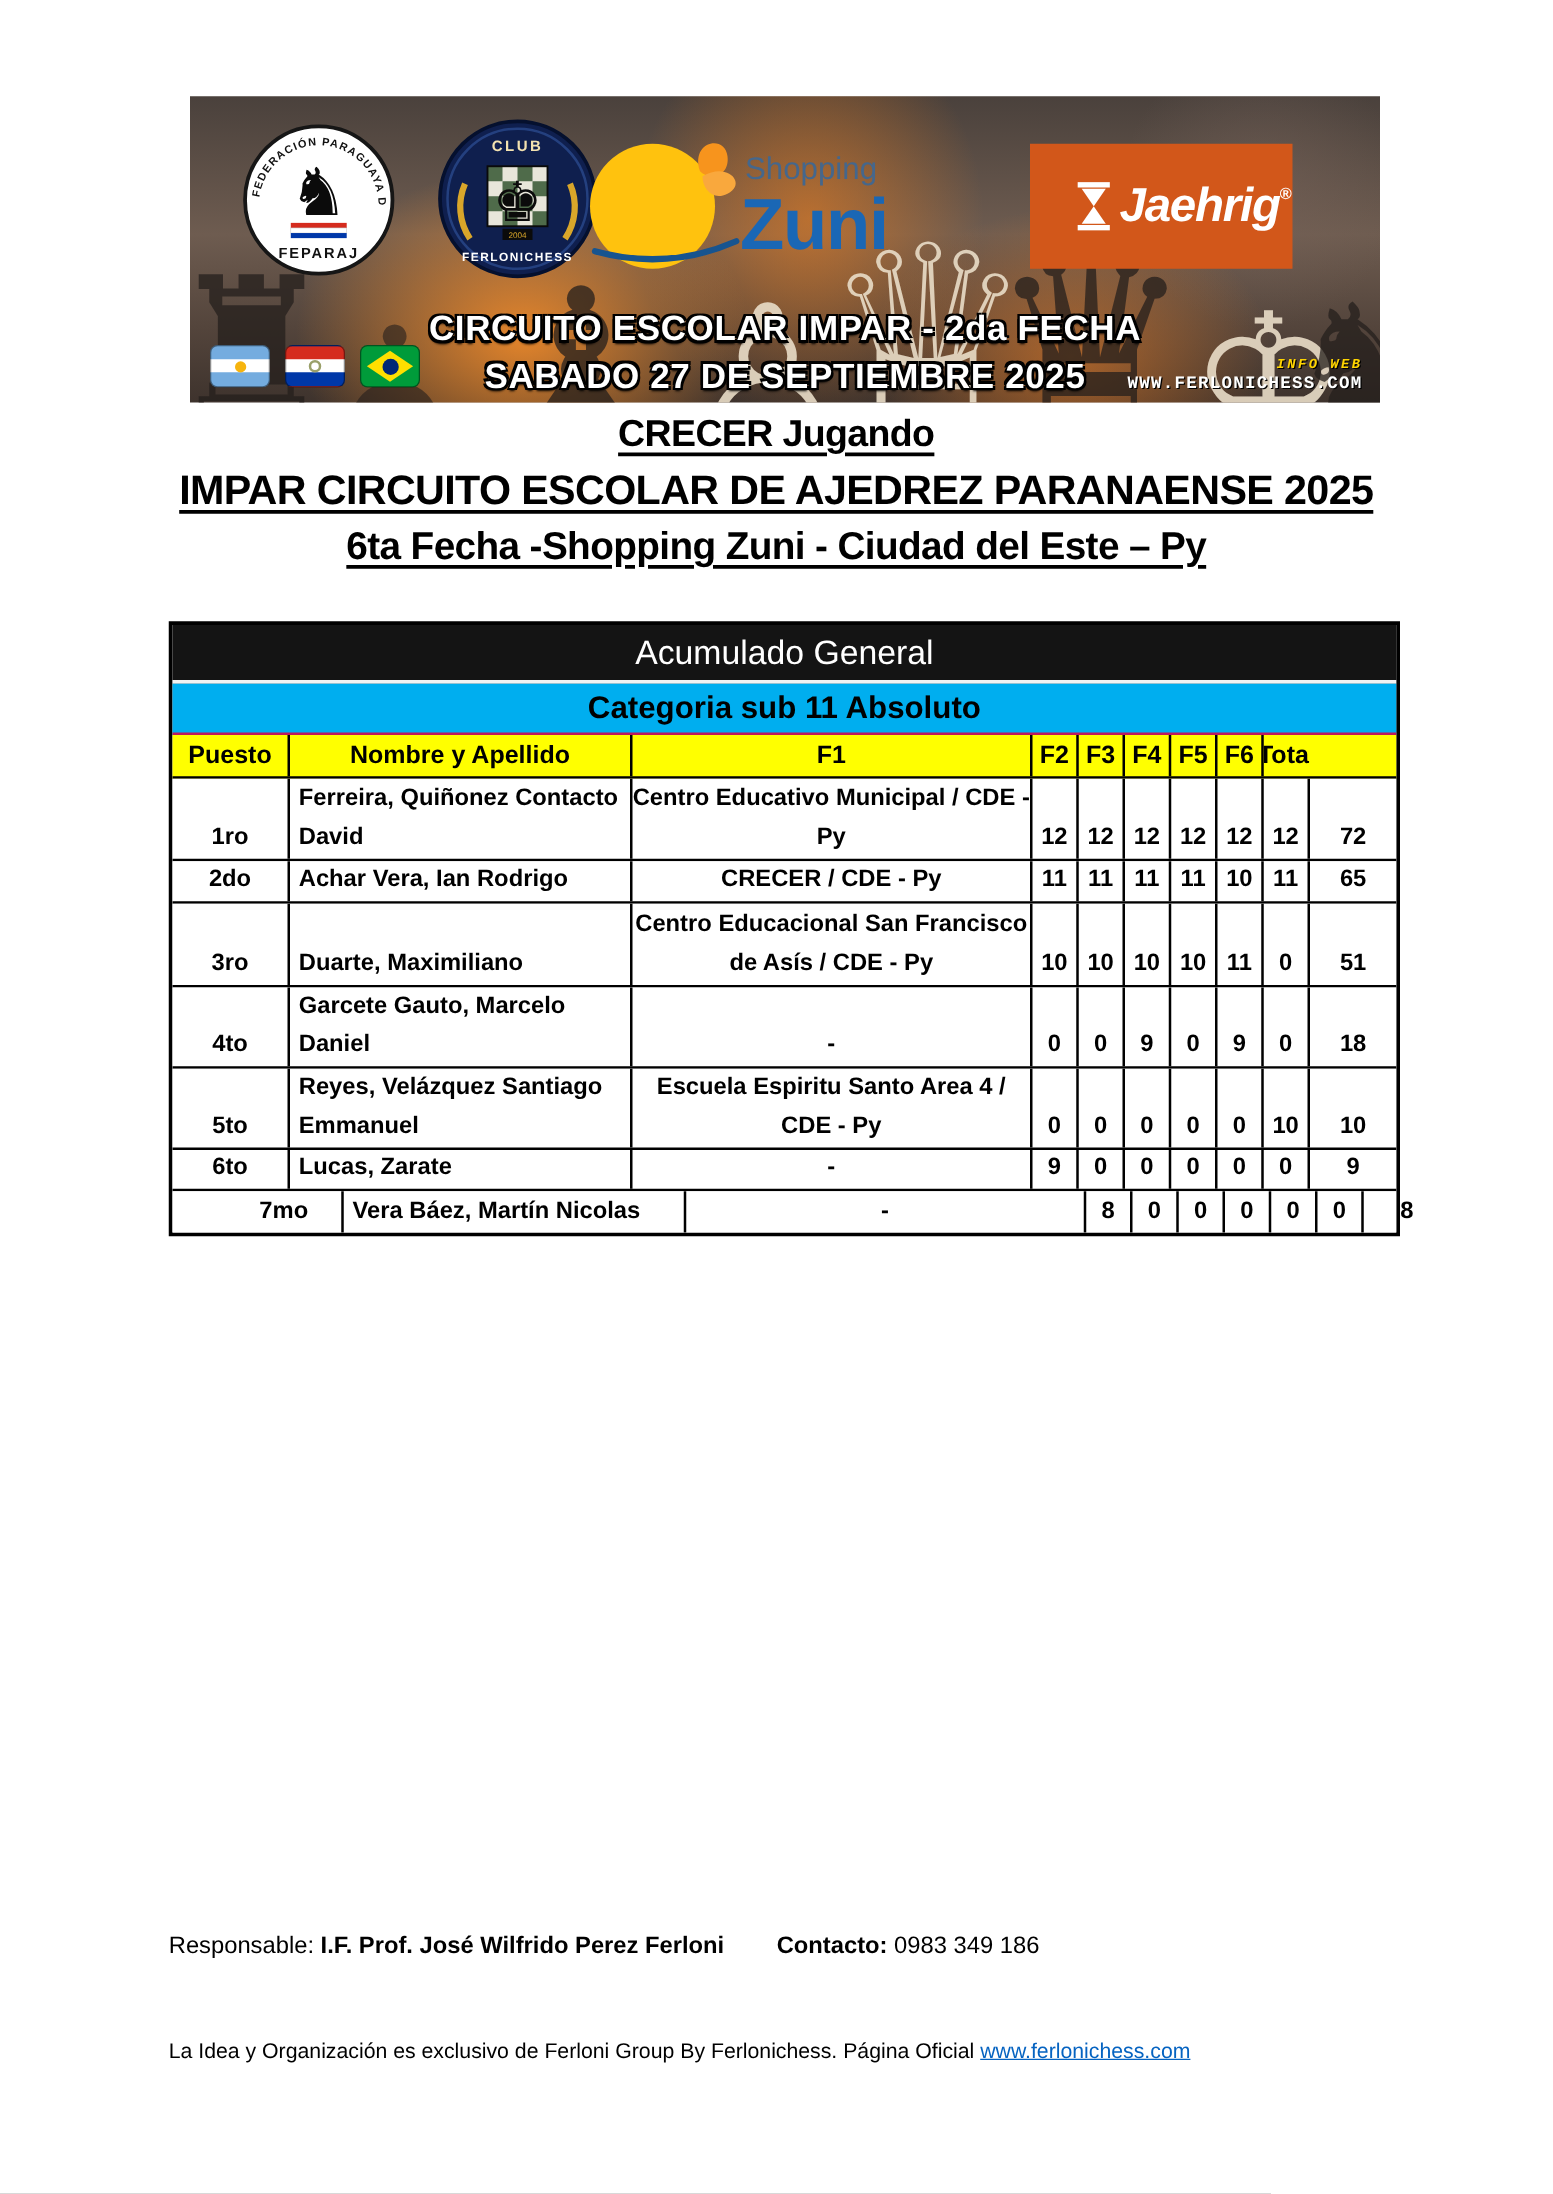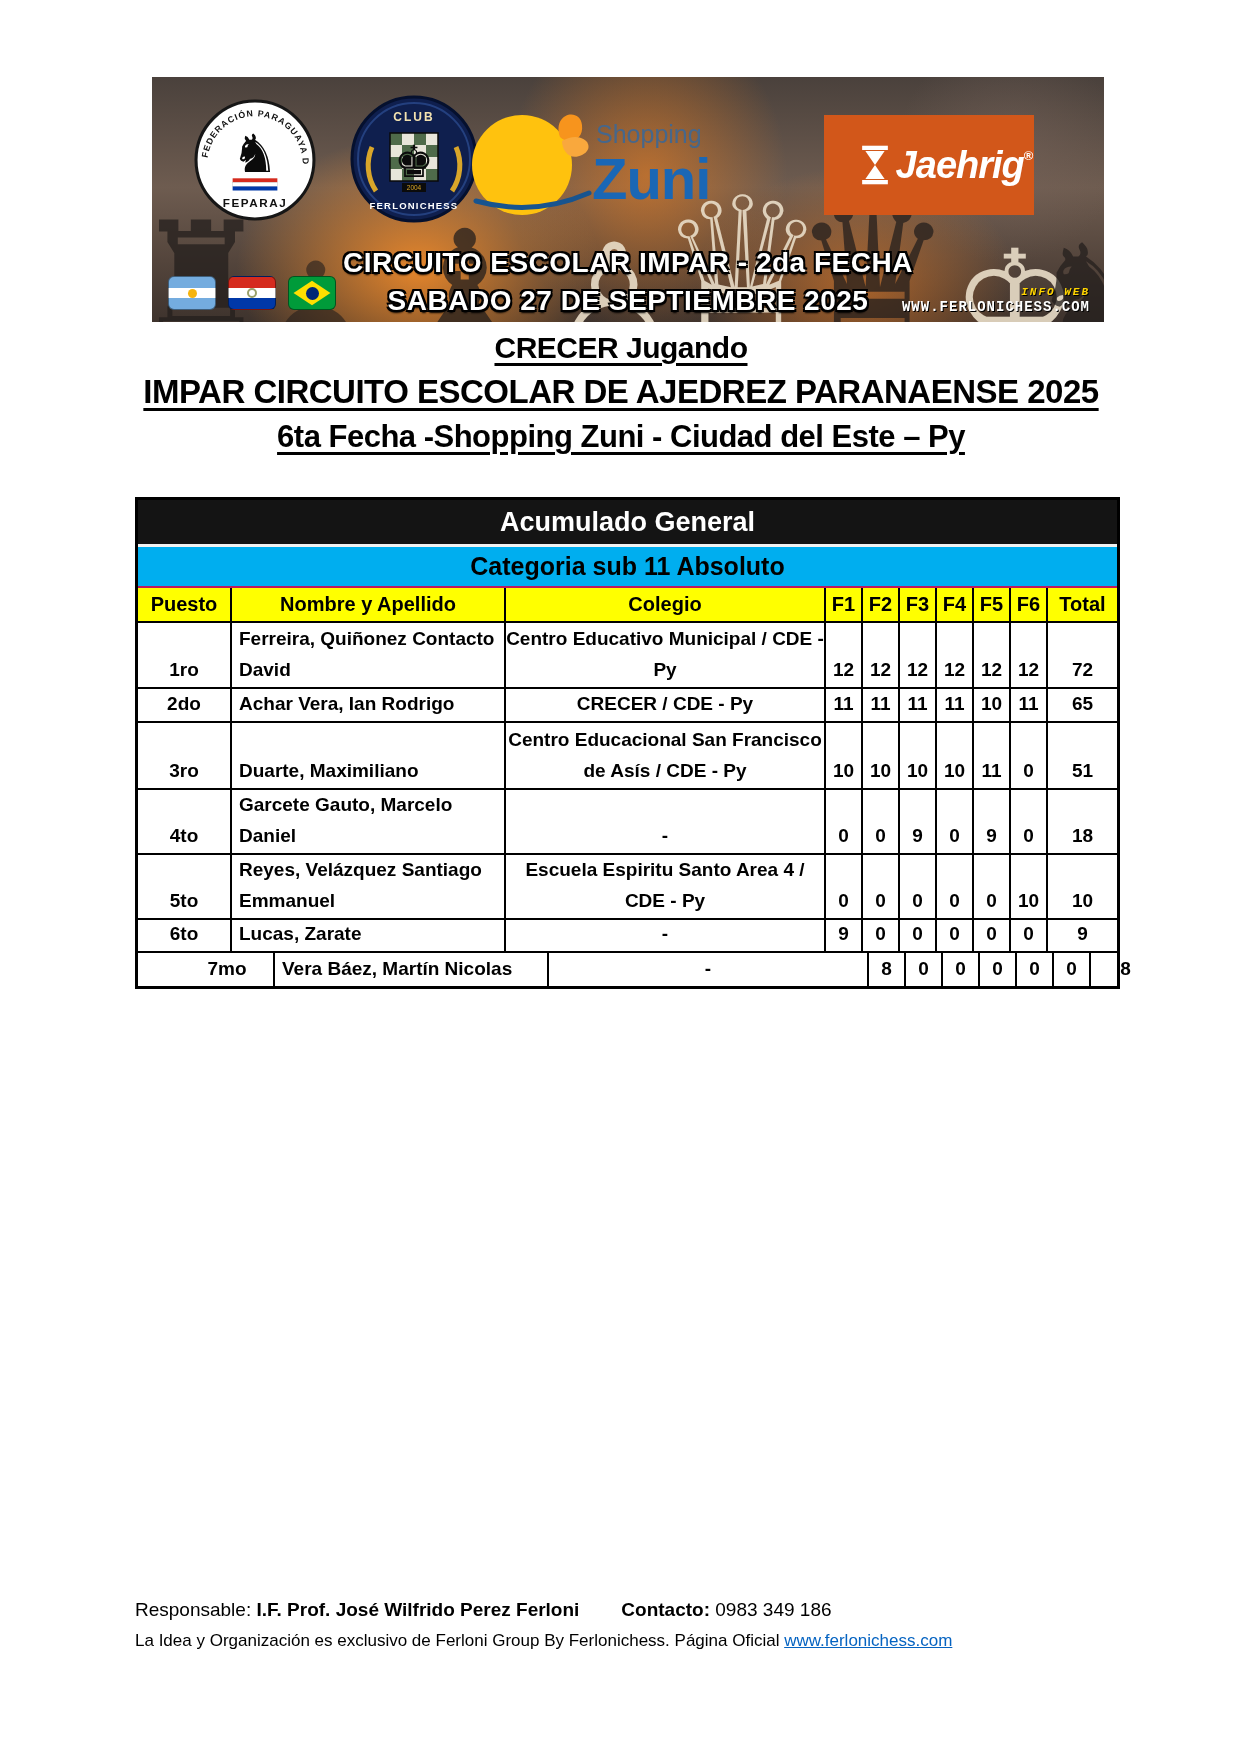--- a/index.html
+++ b/index.html
@@ -50,40 +50,40 @@
 
   
   .doc-title { position:absolute; left:0; width:100%; text-align:center; font-weight:bold; color:#000;
                text-decoration:underline; text-decoration-thickness:3px; text-underline-offset:5px; letter-spacing:-0.5px; }
   .t1 { top:331px; font-size:30px; }
   .t2 { top:373px; font-size:33px; }
   .t3 { top:419px; font-size:31px; }
 
   
   .tbl { position:absolute; left:135px; top:497px; width:985px; border:3px solid #000; background:#fff; }
-  .row-title { height:47px; background:#141414; color:#fff; font-weight:bold; font-size:27px;
+  .row-title { height:47px; background:#141414; color:#fff; font-weight:normal; font-size:27px;
                display:flex; align-items:center; justify-content:center; border-bottom:3px solid #f2f2f2; }
   .row-sub { height:41px; background:#00aeef; color:#000; font-weight:bold; font-size:25px;
              display:flex; align-items:center; justify-content:center; border-bottom:2px solid #be185d; }
   .grid-row { display:grid; grid-template-columns:94px 274px 320px 37px 37px 37px 37px 37px 37px 69px;
               border-bottom:2px solid #000; }
   .grid-row:last-child, #tbody .grid-row:last-child { border-bottom:none;padding-left:43px; }
   .cell { border-right:2px solid #000; display:flex; overflow:hidden; font-weight:bold; color:#000; }
   .cell:last-child { border-right:none; }
   .header-row { height:35px; background:#ffff00; }
   .header-row .cell { align-items:center; justify-content:center; font-size:20px; }
   .data-row { background:#fff; }
   .data-row .cell { align-items:flex-end; font-size:19px; line-height:31px; padding-bottom:2px; }
   .c-puesto { justify-content:center; }
   .c-nombre { padding-left:7px; text-align:left; }
   .c-colegio { justify-content:center; text-align:center; }
   .c-num, .c-total { justify-content:center; font-size:20px; }
 
   
-  .footer1 { position:absolute; left:135px; top:1599px; font-size:19px; color:#000; }
+  .footer1 { position:absolute; left:135px; top:1546px; font-size:19px; color:#000; }
   .footer1 .bold { font-weight:bold; }
   .footer1 .gap { display:inline-block; width:42px; }
   .footer2 { position:absolute; left:135px; top:1631px; font-size:17px; color:#000; }
   .footer2 a { color:#0563c1; text-decoration:underline; }
 </style>
 </head>
 <body>
 
 <div class="page">
 
@@ -183,21 +183,20 @@
   <div class="doc-title t1">CRECER Jugando</div>
   <div class="doc-title t2">IMPAR CIRCUITO ESCOLAR DE AJEDREZ PARANAENSE  2025</div>
   <div class="doc-title t3">6ta Fecha -Shopping Zuni  - Ciudad del Este – Py</div>
 
   <div class="tbl">
     <div class="row-title">Acumulado General</div>
     <div class="row-sub">Categoria sub 11 Absoluto</div>
     <div class="grid-row header-row">
       <div class="cell">Puesto</div>
       <div class="cell">Nombre y Apellido</div>
-      <div class="cell">Colegio</div>
       <div class="cell">F1</div>
       <div class="cell">F2</div>
       <div class="cell">F3</div>
       <div class="cell">F4</div>
       <div class="cell">F5</div>
       <div class="cell">F6</div>
       <div class="cell">Total</div>
     </div>
     <div id="tbody">
         <div class="grid-row data-row" style="height: 66px;">

